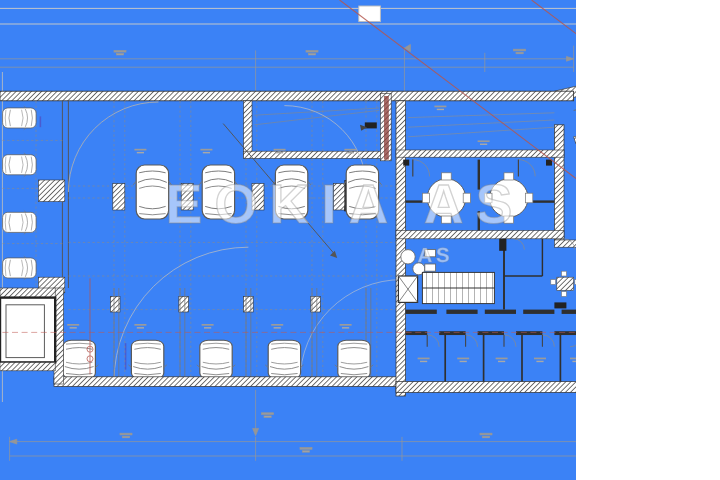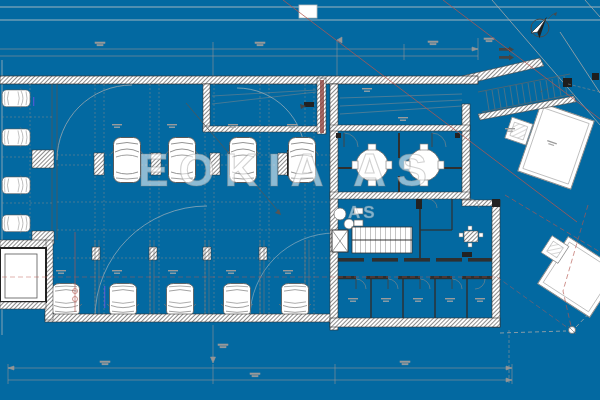--- a/index.html
+++ b/index.html
@@ -1,16 +1,16 @@
 <!DOCTYPE html>
 <html><head>
 <meta charset="utf-8">
 <style>
   html,body{margin:0;padding:0;background:#ffffff;}
-  #stage{position:relative;width:600px;height:400px;background:#0369a1;overflow:hidden;
+  #stage{position:relative;width:480px;height:400px;background:#3b82f6;overflow:hidden;
          font-family:"Liberation Sans", sans-serif;}
   svg{display:block}
   .wm{font-family:"Liberation Sans", sans-serif;font-weight:bold;letter-spacing:10px;
       fill:#ffffff;fill-opacity:.55;stroke:#8a8a8a;stroke-opacity:.38;stroke-width:1.1px;}
   .wm2{font-family:"Liberation Sans", sans-serif;font-weight:bold;letter-spacing:3px;
       fill:#ffffff;fill-opacity:.5;stroke:#8f8f8f;stroke-opacity:.3;stroke-width:.8px;}
 </style>
 </head>
 <body>
 

